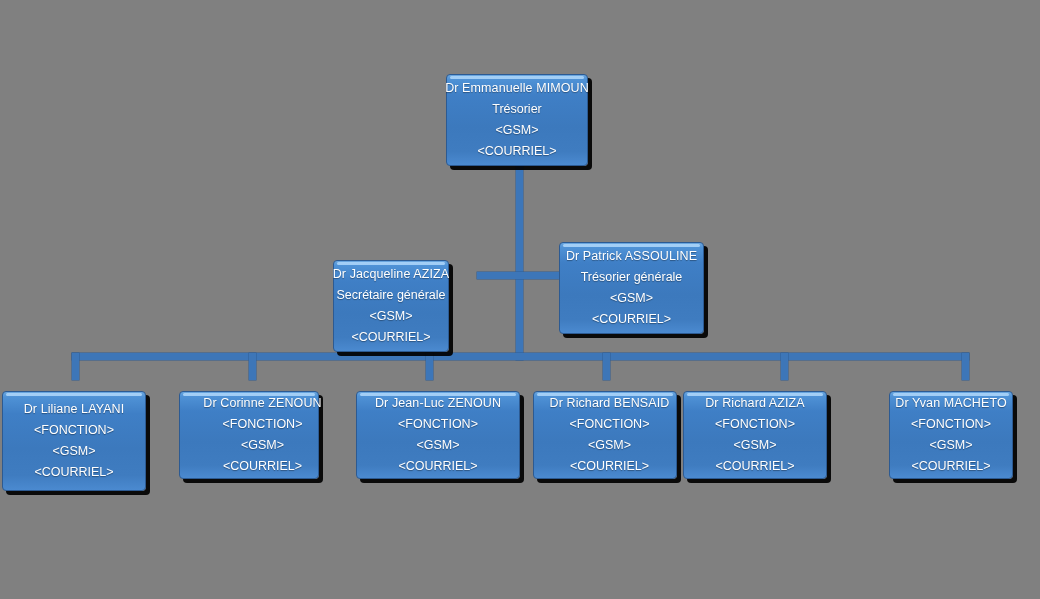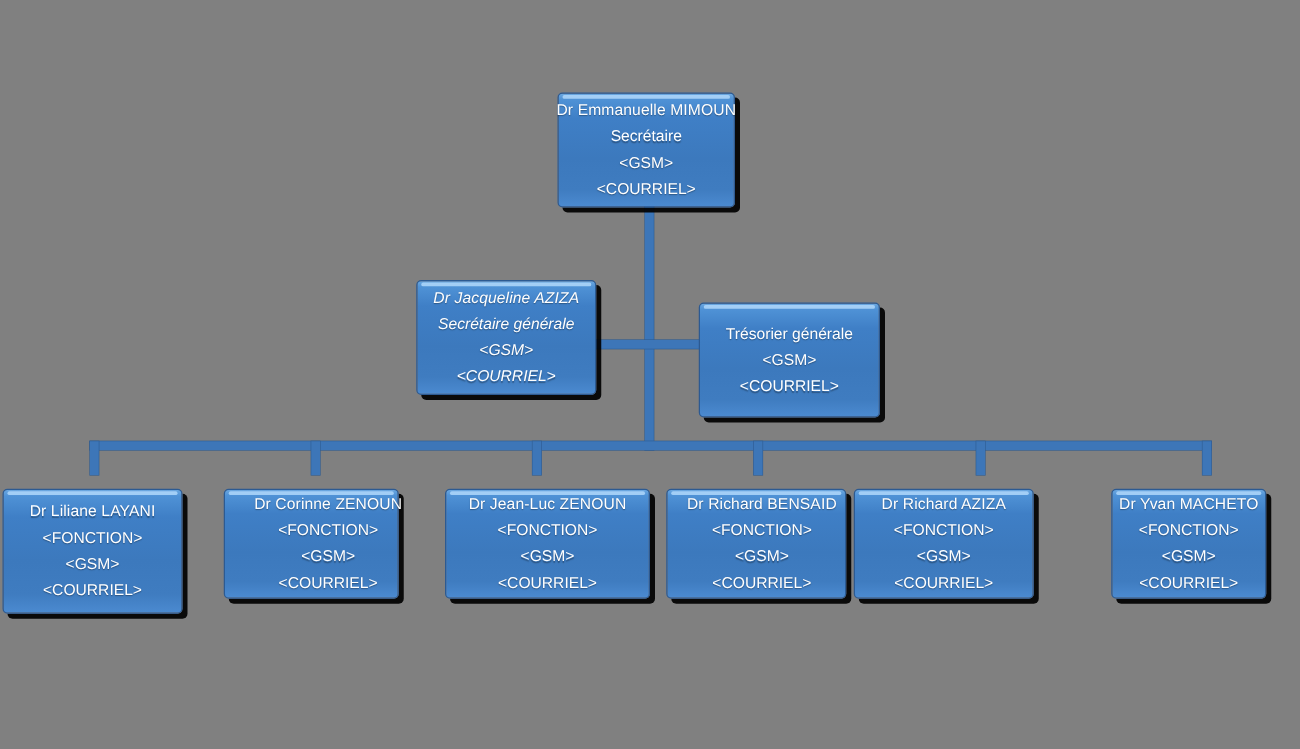--- a/index.html
+++ b/index.html
@@ -82,33 +82,34 @@
 
   <div class="conn v" style="left:72px; top:353px; height:27px;"></div>
   <div class="conn v" style="left:249px; top:353px; height:27px;"></div>
   <div class="conn v" style="left:426px; top:353px; height:27px;"></div>
   <div class="conn v" style="left:603px; top:353px; height:27px;"></div>
   <div class="conn v" style="left:781px; top:353px; height:27px;"></div>
   <div class="conn v" style="left:962px; top:353px; height:27px;"></div>
 
   <div class="node" style="left:446px; top:62px; width:142px; height:92px;">
     <div class="line name">Dr Emmanuelle MIMOUN</div>
-    <div class="line">Secrétaire</div>
+    <div class="line">Trésorier</div>
     <div class="line">&lt;GSM&gt;</div>
     <div class="line">&lt;COURRIEL&gt;</div>
   </div>
 
-  <div class="node" style="left:333px; top:212px; width:144px; height:92px;font-style:italic;">
+  <div class="node" style="left:333px; top:248px; width:116px; height:92px;">
     <div class="line name">Dr Jacqueline AZIZA</div>
     <div class="line">Secrétaire générale</div>
     <div class="line">&lt;GSM&gt;</div>
     <div class="line">&lt;COURRIEL&gt;</div>
   </div>
 
   <div class="node" style="left:559px; top:230px; width:145px; height:92px;">
+    <div class="line name">Dr Patrick ASSOULINE</div>
     <div class="line">Trésorier générale</div>
     <div class="line">&lt;GSM&gt;</div>
     <div class="line">&lt;COURRIEL&gt;</div>
   </div>
 
   <div class="node" style="left:2px; top:379px; width:144px; height:100px;">
     <div class="line name">Dr Liliane LAYANI</div>
     <div class="line">&lt;FONCTION&gt;</div>
     <div class="line">&lt;GSM&gt;</div>
     <div class="line">&lt;COURRIEL&gt;</div>

